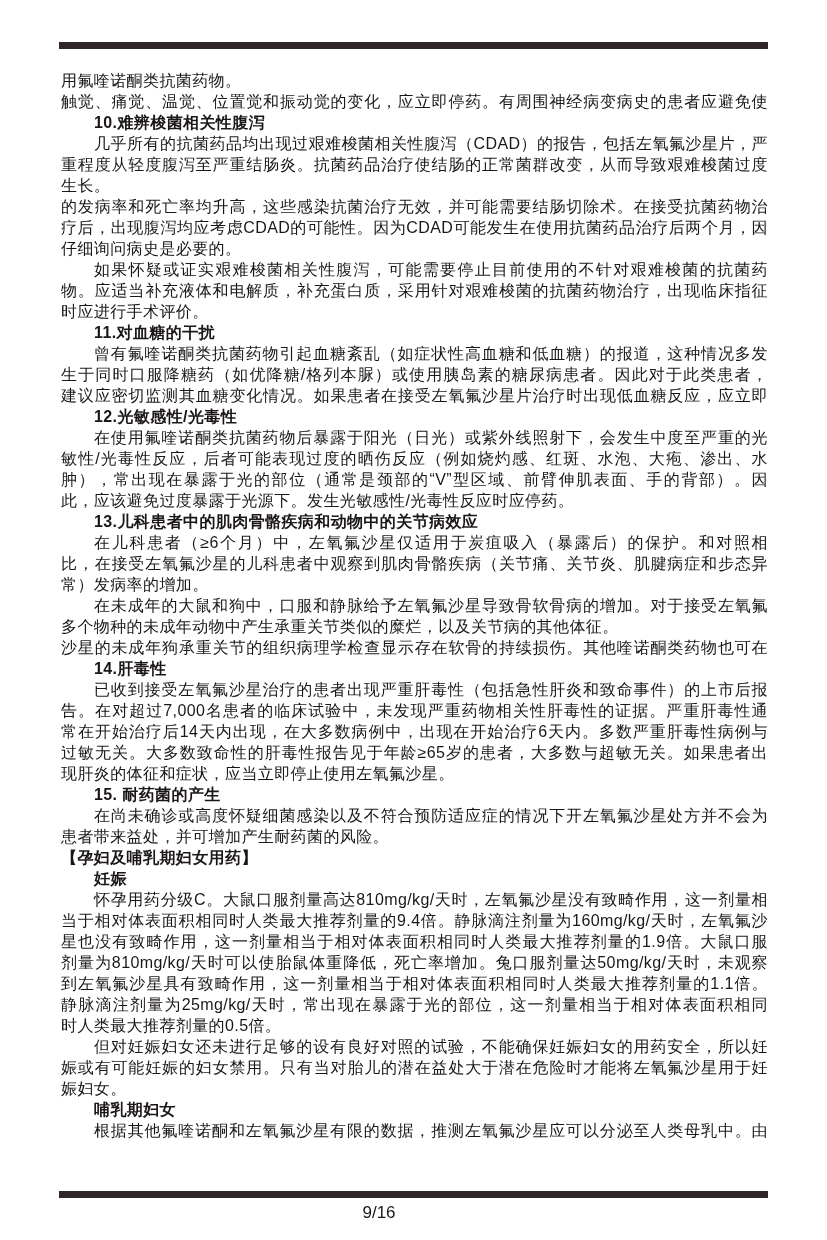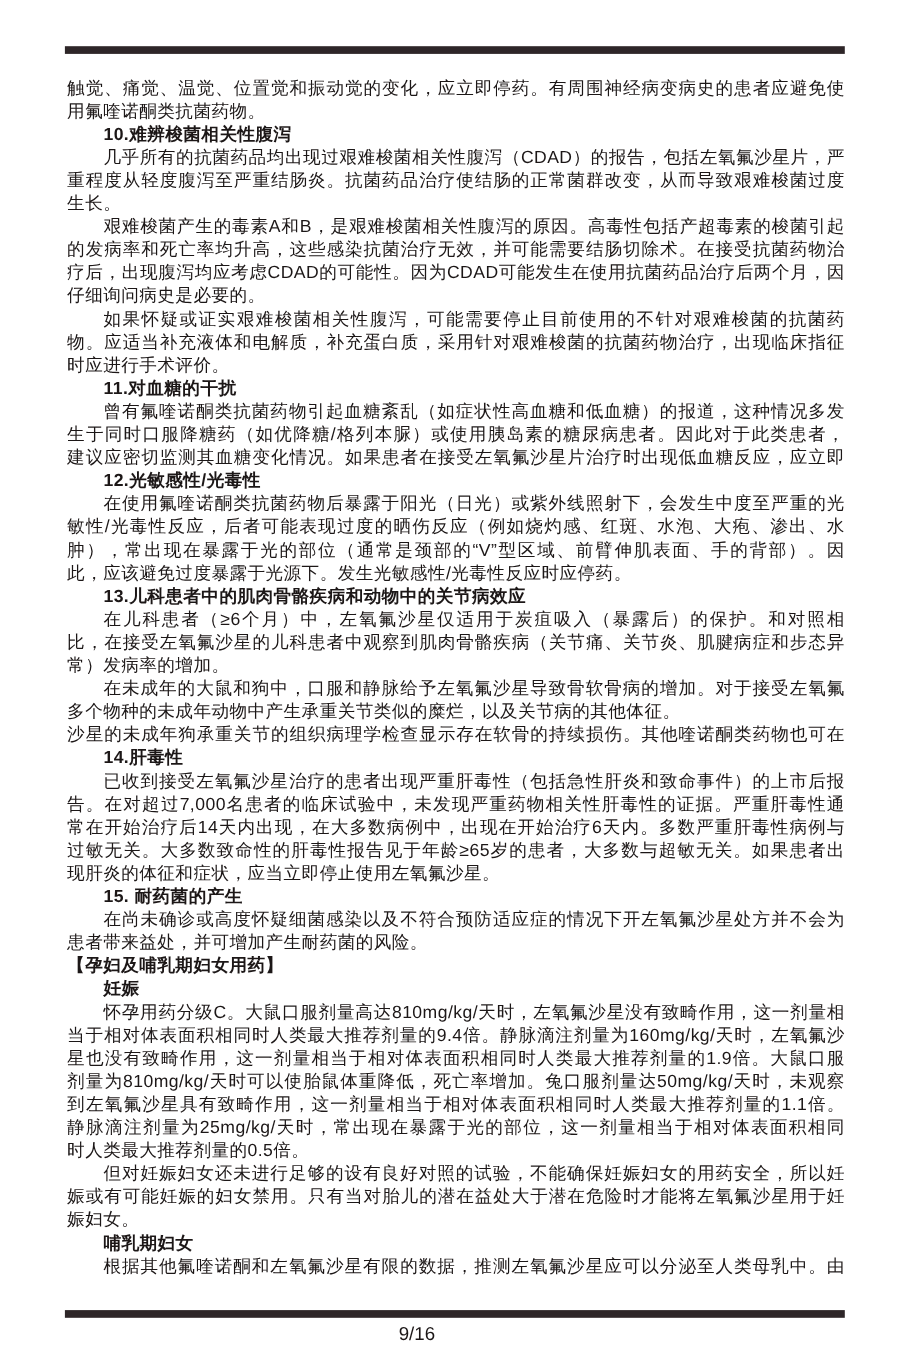--- a/index.html
+++ b/index.html
@@ -59,27 +59,26 @@
     color: #1c1717;
     font-family: "Liberation Sans", "DejaVu Sans", sans-serif;
   }
 </style>
 </head>
 <body>
 
 <div class="page" style="background: rgb(255, 255, 255); color: rgb(28, 23, 23);">
   <div class="bar top" style="background: rgb(46, 38, 40);"></div>
   <div class="textblock">
+      <div class="line body">用氟喹诺酮类抗菌药物。</div>
       <div class="line body fill">触觉、痛觉、温觉、位置觉和振动觉的变化，应立即停药。有周围神经病变病史的患者应避免使</div>
-      <div class="line body">用氟喹诺酮类抗菌药物。</div>
       <div class="line heading ind">10.难辨梭菌相关性腹泻</div>
       <div class="line body ind fill">几乎所有的抗菌药品均出现过艰难梭菌相关性腹泻（CDAD）的报告，包括左氧氟沙星片，严</div>
       <div class="line body fill">重程度从轻度腹泻至严重结肠炎。抗菌药品治疗使结肠的正常菌群改变，从而导致艰难梭菌过度</div>
       <div class="line body">生长。</div>
-      <div class="line body ind fill">艰难梭菌产生的毒素A和B，是艰难梭菌相关性腹泻的原因。高毒性包括产超毒素的梭菌引起</div>
       <div class="line body fill">的发病率和死亡率均升高，这些感染抗菌治疗无效，并可能需要结肠切除术。在接受抗菌药物治</div>
       <div class="line body fill">疗后，出现腹泻均应考虑CDAD的可能性。因为CDAD可能发生在使用抗菌药品治疗后两个月，因此</div>
       <div class="line body">仔细询问病史是必要的。</div>
       <div class="line body ind fill">如果怀疑或证实艰难梭菌相关性腹泻，可能需要停止目前使用的不针对艰难梭菌的抗菌药</div>
       <div class="line body fill">物。应适当补充液体和电解质，补充蛋白质，采用针对艰难梭菌的抗菌药物治疗，出现临床指征</div>
       <div class="line body">时应进行手术评价。</div>
       <div class="line heading ind">11.对血糖的干扰</div>
       <div class="line body ind fill">曾有氟喹诺酮类抗菌药物引起血糖紊乱（如症状性高血糖和低血糖）的报道，这种情况多发</div>
       <div class="line body fill">生于同时口服降糖药（如优降糖/格列本脲）或使用胰岛素的糖尿病患者。因此对于此类患者，</div>
       <div class="line body fill">建议应密切监测其血糖变化情况。如果患者在接受左氧氟沙星片治疗时出现低血糖反应，应立即</div>

